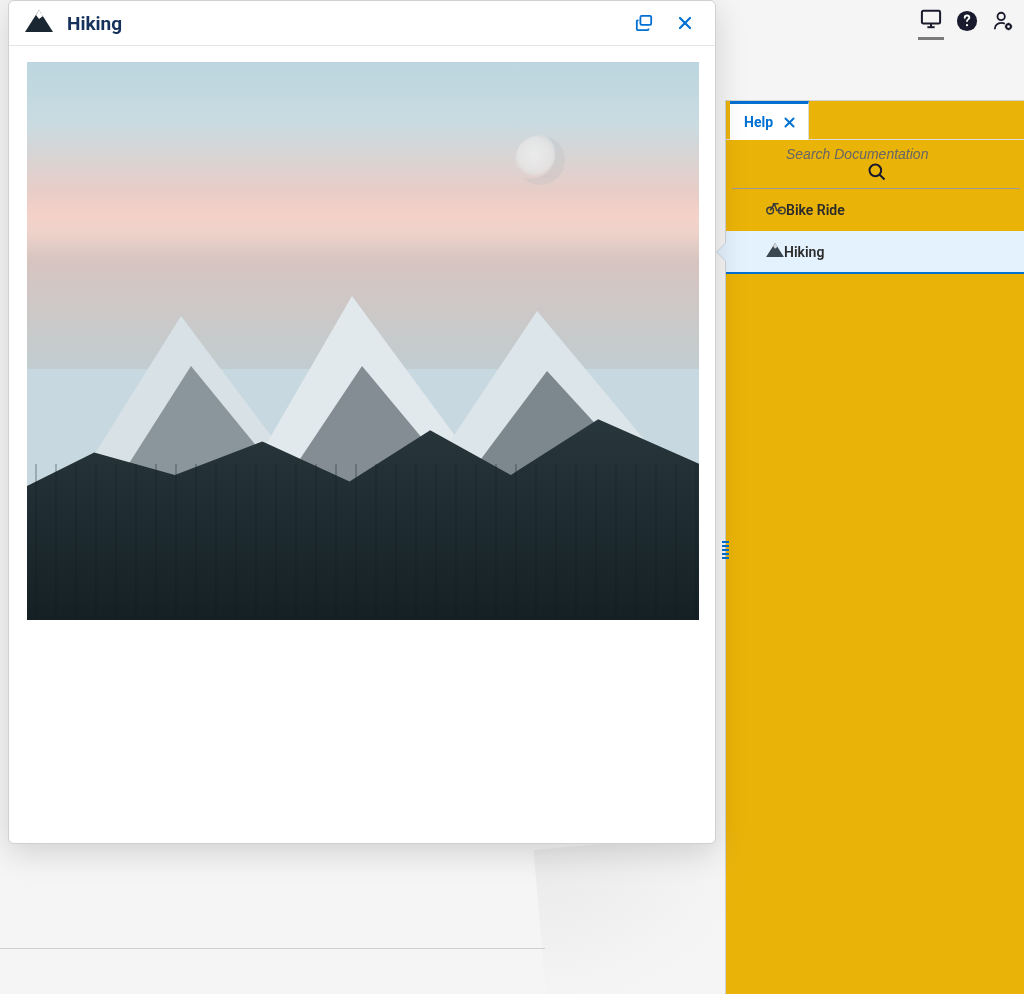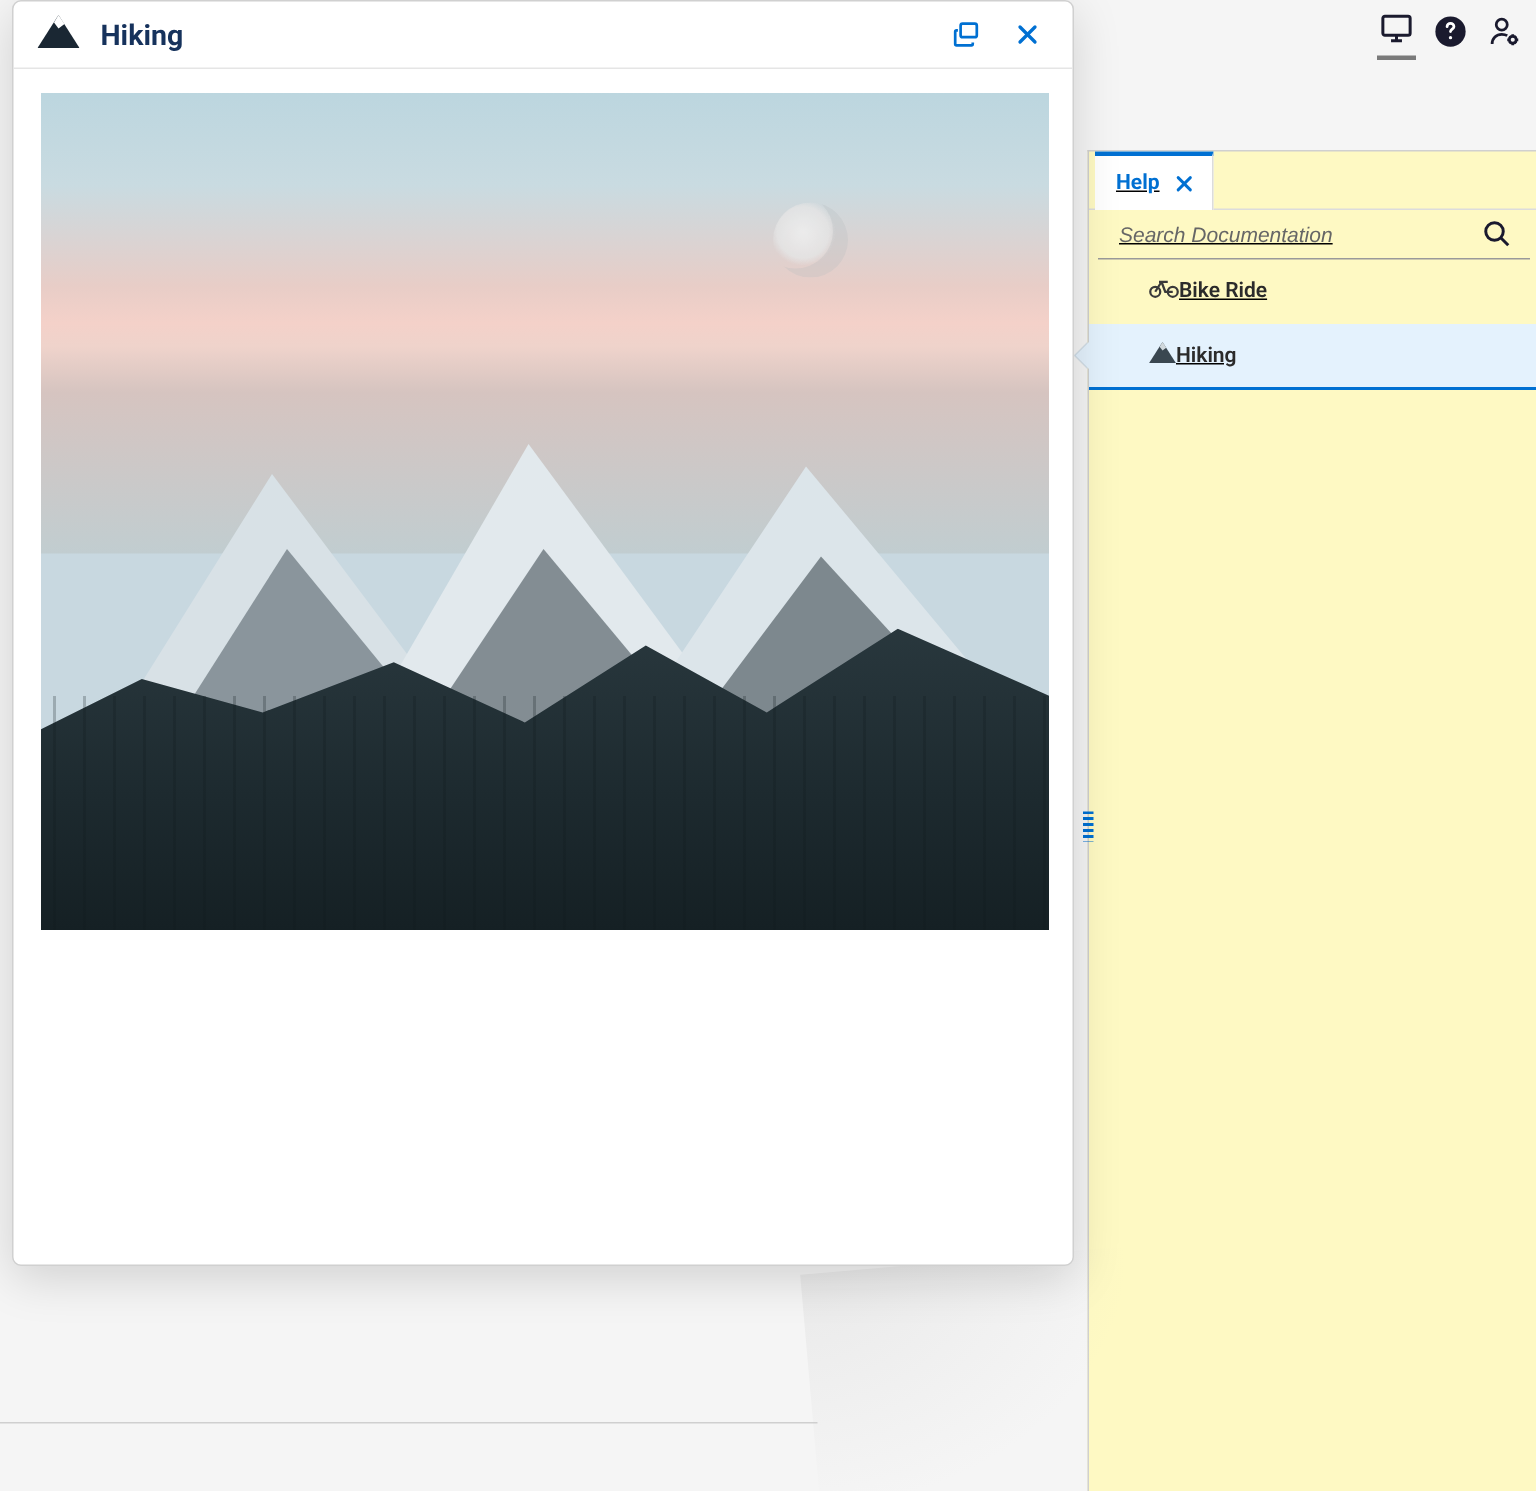--- a/index.html
+++ b/index.html
@@ -238,24 +238,23 @@
       opacity: 0.4;
     }
 
     
     .side-panel {
       position: absolute;
       top: 100px;
       left: 725px;
       right: 0;
       bottom: 0;
-      background: #fef9c3;
+      background: #eab308;
       border-left: 1px solid #d0d0d0;
       border-top: 1px solid #d0d0d0;
-      text-decoration: underline;
     }
 
     .help-tab-strip {
       display: flex;
       border-bottom: 1px solid #dcdcdc;
       padding-left: 4px;
     }
 
     .help-tab {
       border-top: 3px solid #0070d2;
@@ -279,23 +278,25 @@
       color: #0070d2;
       cursor: pointer;
       display: flex;
       background: none;
       border: none;
       padding: 0;
     }
 
     .search-row {
       display: flex;
+      align-items: center;
       padding: 6px 12px 6px 14px;
       border-bottom: 1px solid #9a9a9a;
       margin: 0 4px 0 6px;
+      flex-direction: column;
     }
 
     .search-input {
       flex: 1;
       border: none;
       outline: none;
       font-size: 14px;
       font-style: italic;
       color: #555;
       background: transparent;

